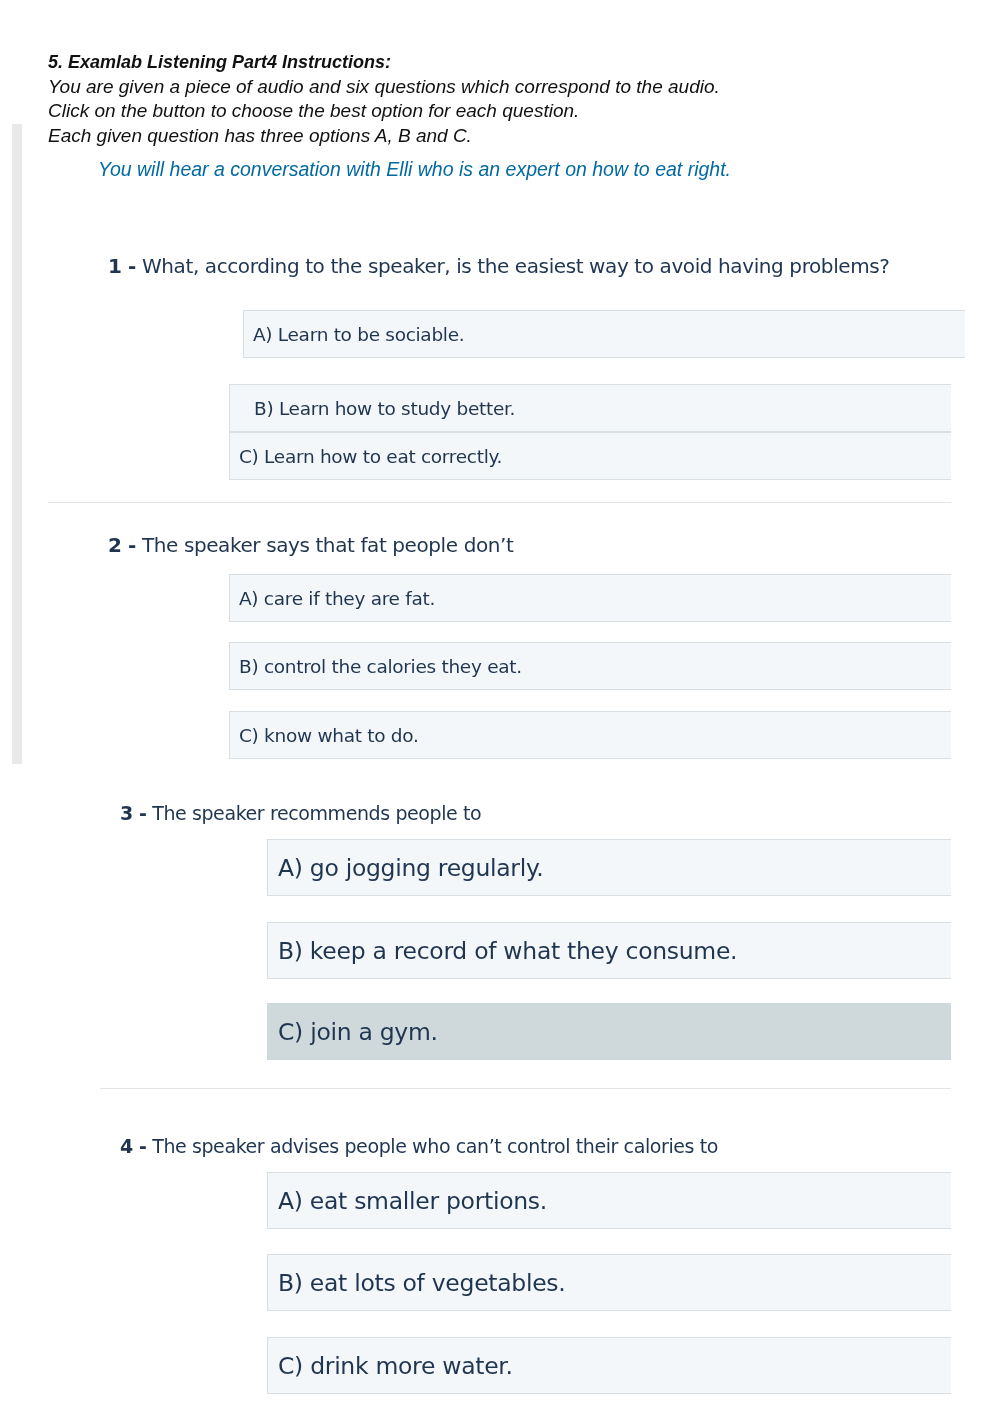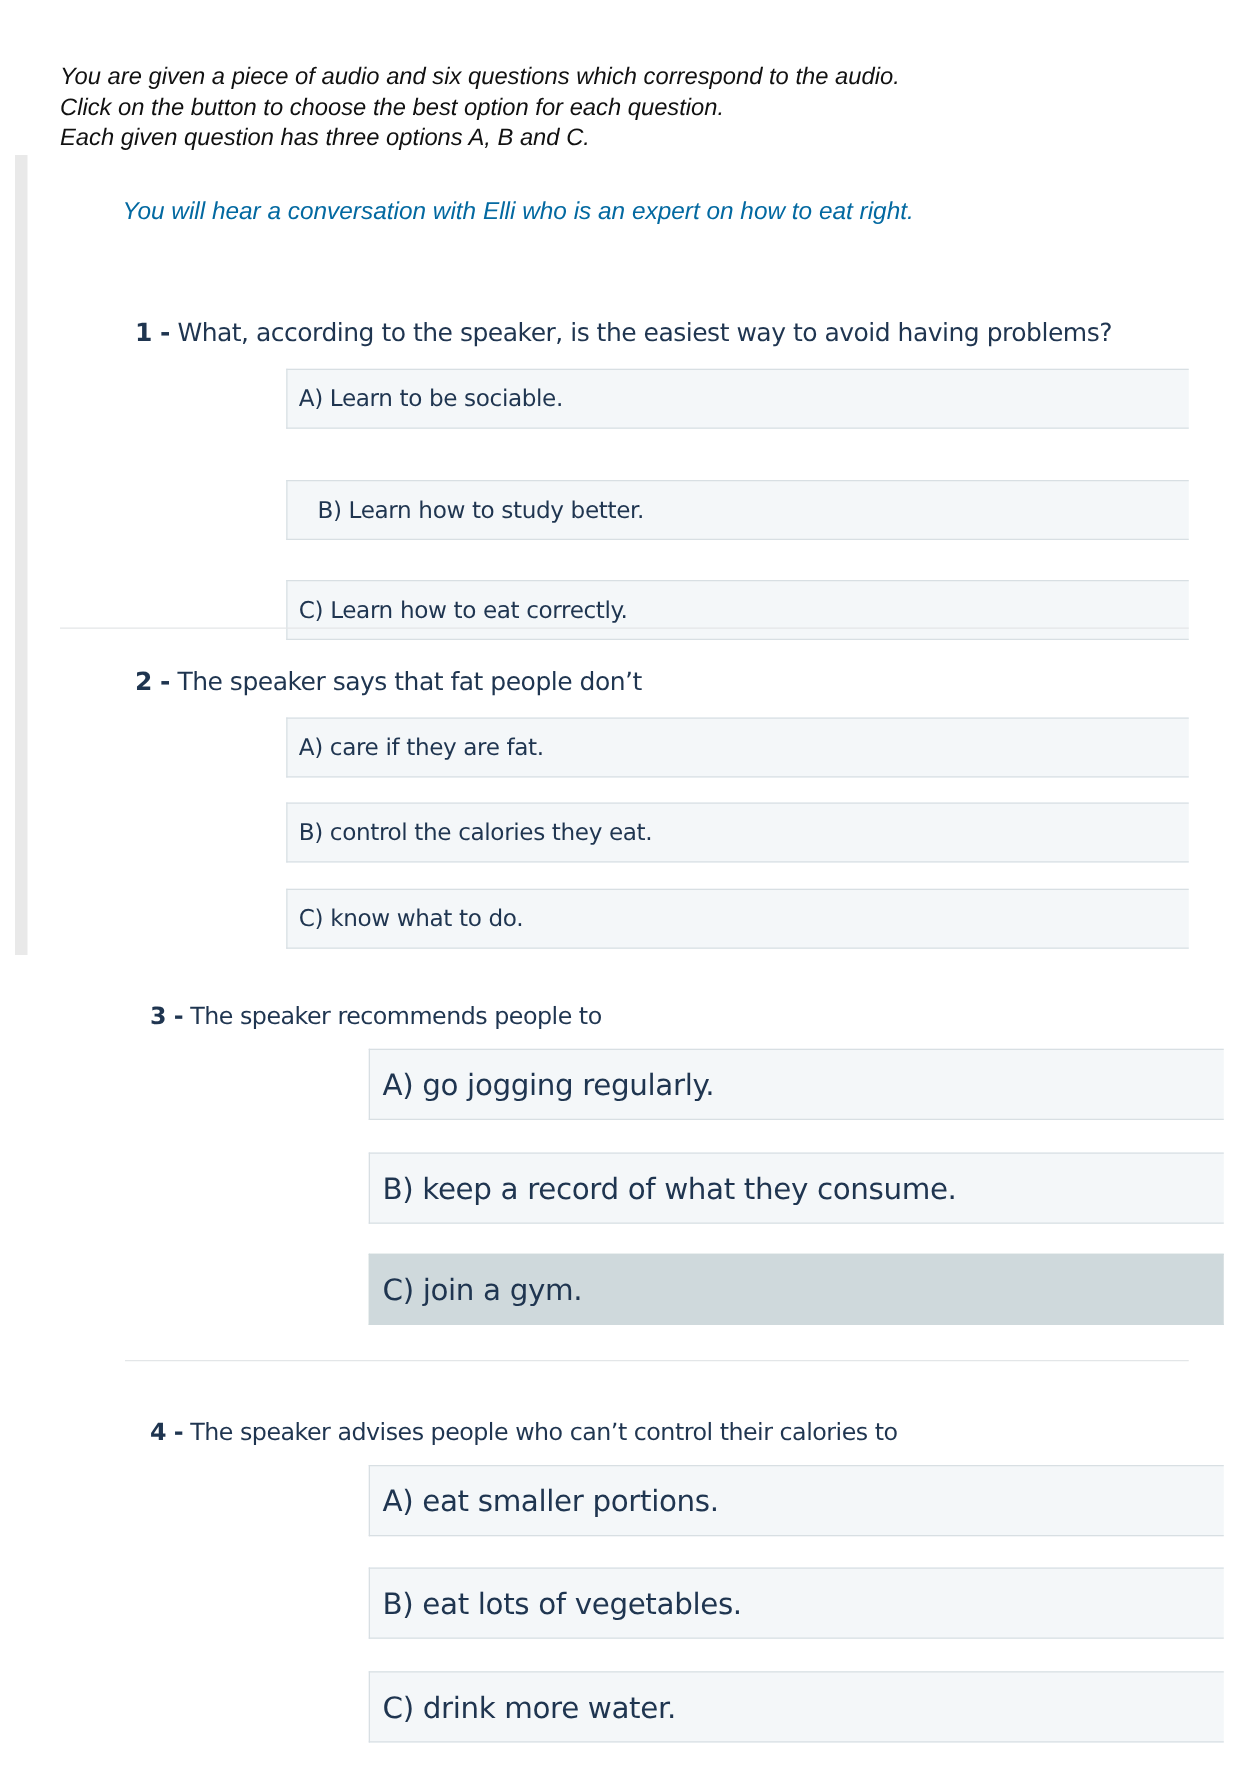--- a/index.html
+++ b/index.html
@@ -31,43 +31,44 @@
     .option {
       position: absolute; box-sizing: border-box;
       background: #f4f7f9; border: 1px solid #d8dfe3; border-right: none;
       display: flex; align-items: center; padding-left: 9px;
       font-family: "DejaVu Sans", sans-serif; color: #1f3550; cursor: pointer;
       letter-spacing: -0.3px;
     }
     .option.selected { background: #cfd9dc; border-color: #cfd9dc; }
     .divider { position: absolute; height: 1px; background: #e3e6e8; }
     .small .option { font-size: 18.5px; height: 48px; left: 229px; width: 722px; }
-    .big .option { font-size: 23.5px; height: 57px; left: 267px; width: 684px; padding-left: 10px; margin-left: 28px; }
+    .big .option { font-size: 23.5px; height: 57px; left: 267px; width: 684px; padding-left: 10px; }
     .big .question { font-size: 19px; margin-top: 13px; }
   </style>
 </head>
 <body>
 
 <div class="instructions">
+  <div class="title">5. Examlab Listening Part4 Instructions:</div>
   <div>You are given a piece of audio and six questions which correspond to the audio.</div>
   <div>Click on the button to choose the best option for each question.</div>
   <div>Each given question has three options A, B and C.</div>
 </div>
 
 <div class="left-bar"></div>
 
 <div class="intro">You will hear a conversation with Elli who is an expert on how to eat right.</div>
 
 <div class="small">
   <div class="question" style="left:108px; top:254px;">
     <span class="num">1 -</span><span> What, according to the speaker, is the easiest way to avoid having problems?</span>
   </div>
-  <div class="option" style="top:295px;">A) Learn to be sociable.</div>
+  <div class="option" style="top:310px;margin-left:14px;">A) Learn to be sociable.</div>
   <div class="option" style="top:384px;padding-left:24px;">B) Learn how to study better.</div>
-  <div class="option" style="top:432px;margin-top:32px;">C) Learn how to eat correctly.</div>
+  <div class="option" style="top:432px;">C) Learn how to eat correctly.</div>
 </div>
 
 <div class="divider" style="left:48px; top:502px; width:903px;"></div>
 
 <div class="small">
   <div class="question" style="left:108px; top:533px;">
     <span class="num">2 -</span><span> The speaker says that fat people don’t</span>
   </div>
   <div class="option" style="top:574px;text-align:center;">A) care if they are fat.</div>
   <div class="option" style="top:642px;">B) control the calories they eat.</div>

